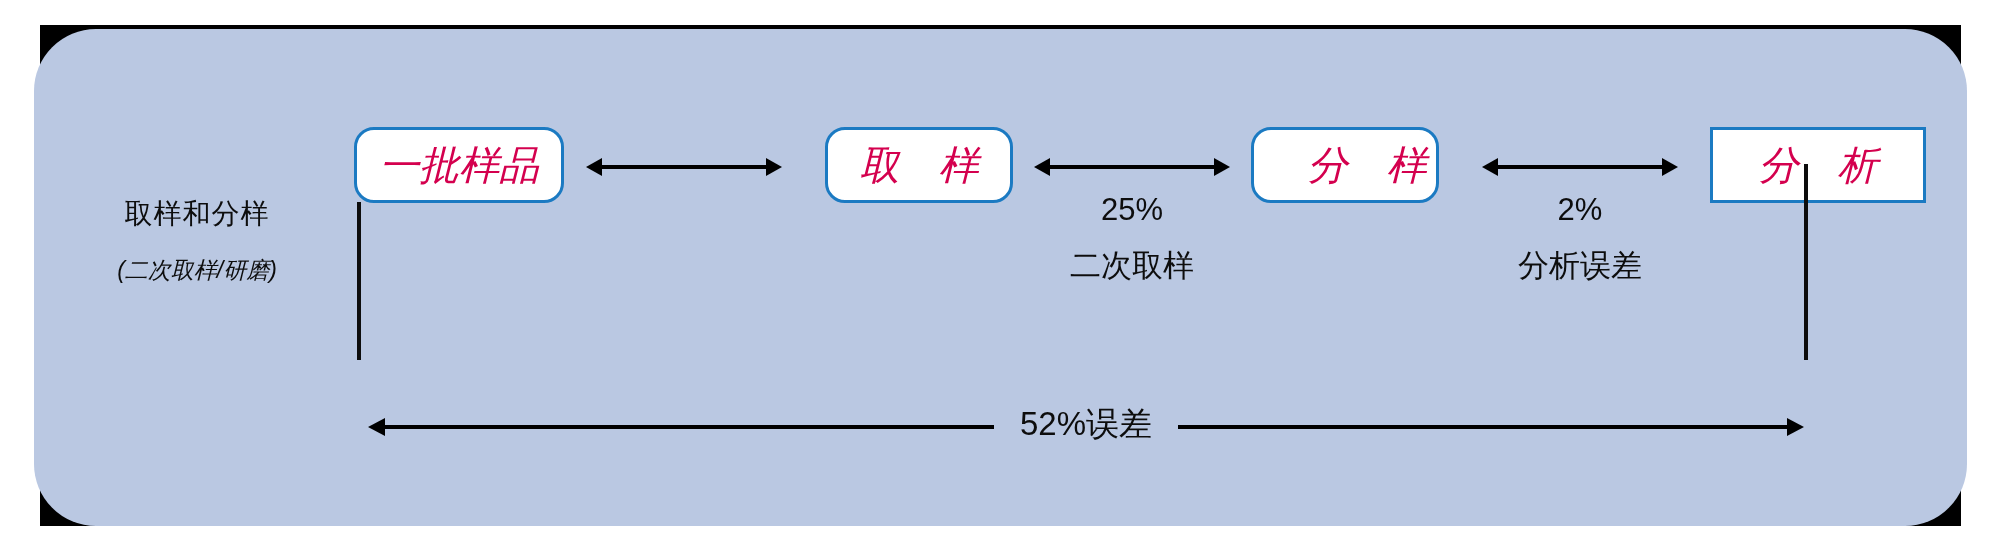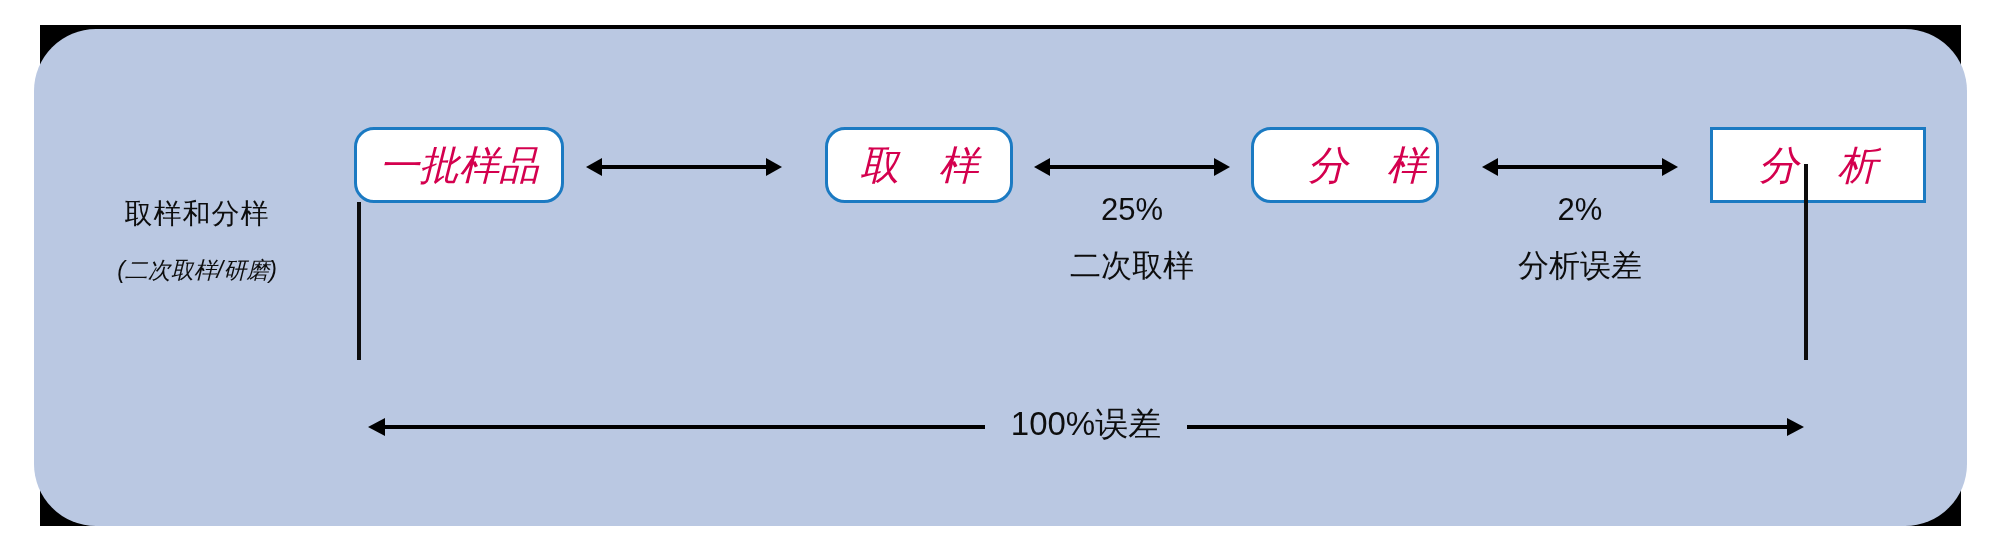--- a/index.html
+++ b/index.html
@@ -226,18 +226,18 @@
     <div class="pct">2%</div>
     <div class="err">分析误差</div>
   </div>
 
   <div class="drop" id="drop-left"></div>
   <div class="drop" id="drop-right"></div>
 
   <div id="span-row">
     <span class="head left"></span>
     <span class="seg"></span>
-    <span class="span-label">100%误差</span>
+    <span class="span-label">52%误差</span>
     <span class="seg"></span>
     <span class="head right"></span>
   </div>
 
 </div>
 
 </body></html>

